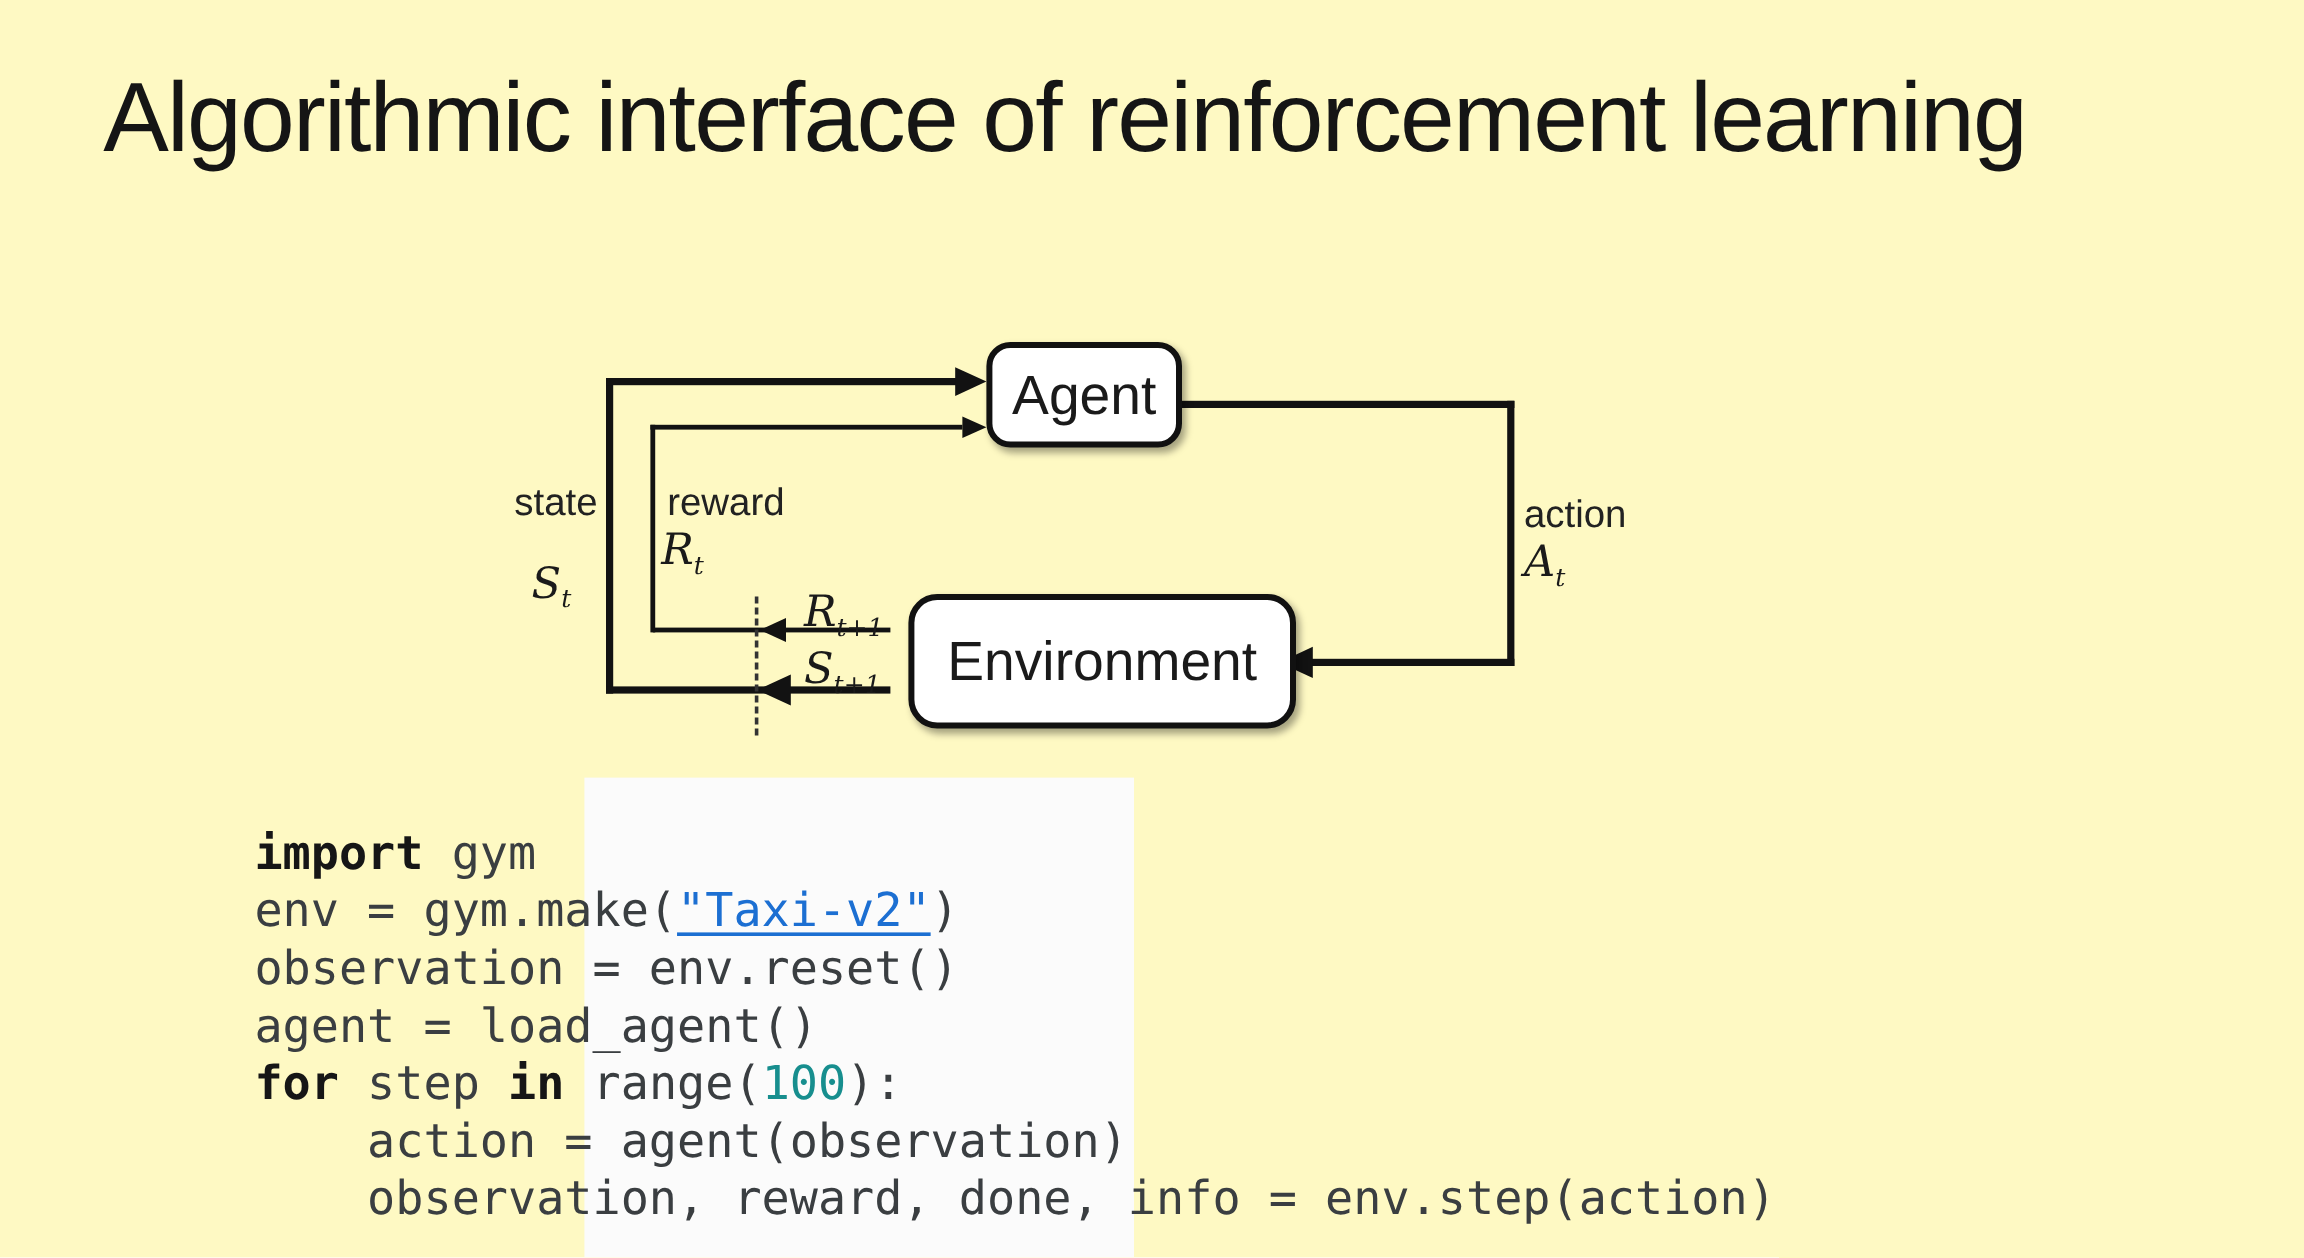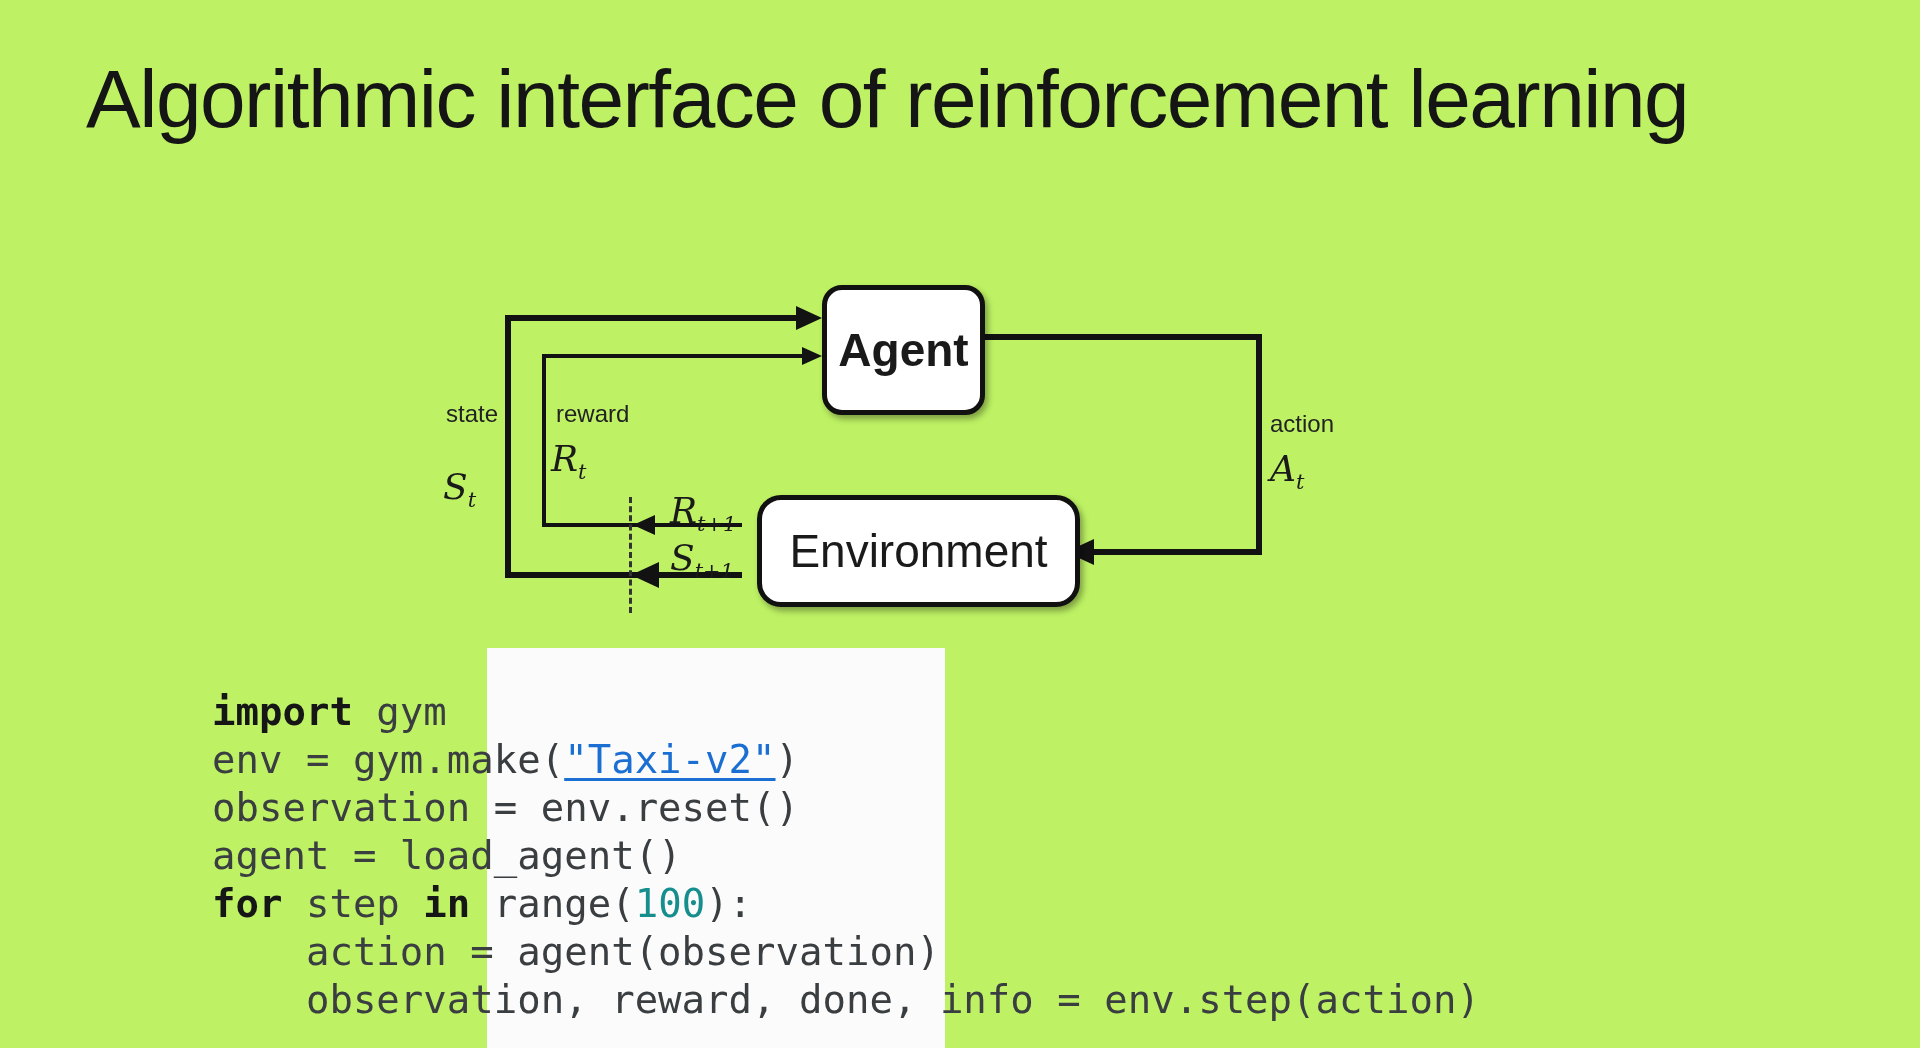--- a/index.html
+++ b/index.html
@@ -1,36 +1,36 @@
 <!DOCTYPE html>
 <html><head>
 <meta charset="utf-8">
 <style>
   html,body{margin:0;padding:0;background:#ffffff;}
-  .slide{position:relative;width:1920px;height:1048px;background:#bef264;overflow:hidden;
+  .slide{position:relative;width:1920px;height:1048px;background:#fef9c3;overflow:hidden;
          font-family:"Liberation Sans",sans-serif;}
 
   
   .title{position:absolute;left:86px;top:52px;font-size:82px;font-weight:300;
          letter-spacing:-1.5px;color:#151515;white-space:nowrap;}
 
   
   .ln{position:absolute;background:#121212;}
   .arrow{position:absolute;width:0;height:0;}
   .arrow.right-thick{border-top:12px solid transparent;border-bottom:12px solid transparent;border-left:26px solid #121212;}
   .arrow.right-thin{border-top:9px solid transparent;border-bottom:9px solid transparent;border-left:20px solid #121212;}
   .arrow.left-thick{border-top:13px solid transparent;border-bottom:13px solid transparent;border-right:28px solid #121212;}
   .arrow.left-thin{border-top:10px solid transparent;border-bottom:10px solid transparent;border-right:22px solid #121212;}
   .dashed-v{position:absolute;width:0;border-left:3px dashed #333;}
 
   .node{position:absolute;box-sizing:border-box;border:5px solid #111;border-radius:20px;
         background:#ffffff;display:flex;align-items:center;justify-content:center;
         font-size:46px;color:#1a1a1a;box-shadow:3px 4px 6px rgba(0,0,0,0.35);}
 
-  .dlabel{position:absolute;font-size:24px;color:#222;}
+  .dlabel{position:absolute;font-size:32px;color:#222;}
   .dsym{position:absolute;font-family:"DejaVu Serif",serif;font-style:italic;color:#1a1a1a;font-size:36px;}
   .dsym sub{font-size:58%;font-style:italic;}
   .dsym.small{font-size:36px;}
 
   
   .code-backdrop{position:absolute;background:#fbfbfb;}
 
   
   .code{position:absolute;left:212px;top:688px;font-family:"DejaVu Sans Mono","Liberation Mono",monospace;
         font-size:39px;line-height:48px;color:#3a3e41;white-space:pre;}
@@ -63,21 +63,21 @@
     <div class="ln" style="left:544px;top:523px;width:198px;height:4px;"></div>
     <div class="arrow left-thin" style="left:633px;top:515px;"></div>
 
     <div class="ln" style="left:985px;top:334px;width:277px;height:6px;"></div>
     <div class="ln" style="left:1256px;top:334px;width:6px;height:221px;"></div>
     <div class="ln" style="left:1092px;top:549px;width:170px;height:6px;"></div>
     <div class="arrow left-thick" style="left:1066px;top:539px;"></div>
 
     <div class="dashed-v" style="left:629px;top:497px;height:116px;"></div>
 
-    <div class="node" style="left:822px;top:285px;width:163px;height:130px;font-weight:bold;">
+    <div class="node" style="left:822px;top:285px;width:163px;height:88px;">
       <span>Agent</span>
     </div>
     <div class="node" style="left:742px;top:495px;width:323px;height:112px;border-radius:24px;margin-left:15px;">
       <span>Environment</span>
     </div>
 
     <div class="dlabel" style="left:395px;top:400px;width:103px;text-align:right;">
       <span>state</span>
     </div>
     <div class="dsym" style="left:443px;top:438px;margin-top:28px;">

